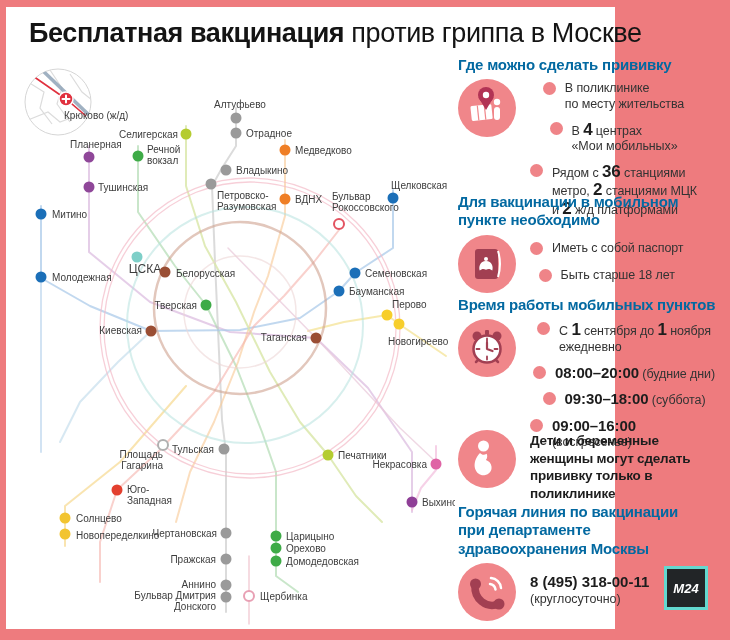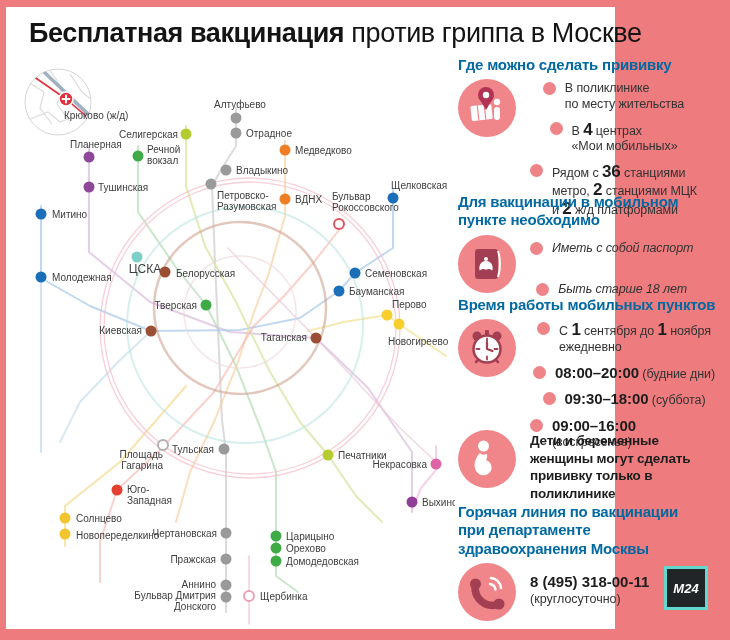--- a/index.html
+++ b/index.html
@@ -22,21 +22,21 @@
   .panel{position:absolute;left:452px;top:49px;width:260px;height:575px;}
   .sec{position:absolute;left:0;width:260px;}
   .sec h2{
     margin:0 0 5px 0;font-size:15px;font-weight:700;color:#0369a1;
     line-height:1.22;white-space:pre-line;letter-spacing:-0.2px;
   }
   .row{display:flex;align-items:flex-start;gap:14px;}
   .icn{width:58px;height:58px;flex-shrink:0;}
   .bullets{display:flex;flex-direction:column;gap:11px;padding-top:2px;align-items:center;}
   .sec-where .bullets{gap:8px;}
-  .sec-mobile .bullets{gap:26px;padding-top:6px;font-style:italic;}
+  .sec-mobile .bullets{gap:12px;padding-top:6px;}
   .sec-hours .bullets{gap:9px;}
   .bullet{display:flex;gap:9px;align-items:flex-start;}
   .bdot{
     width:13px;height:13px;border-radius:50%;background:#ef8488;
     flex-shrink:0;margin-top:1px;
   }
   .btext{font-size:12.5px;line-height:1.25;color:#333;letter-spacing:-0.1px;}
   .nbig{font-size:17px;font-weight:700;color:#1d1d1d;line-height:1;}
   .sbold{font-size:15px;font-weight:700;color:#1d1d1d;line-height:1;}
   .note{

